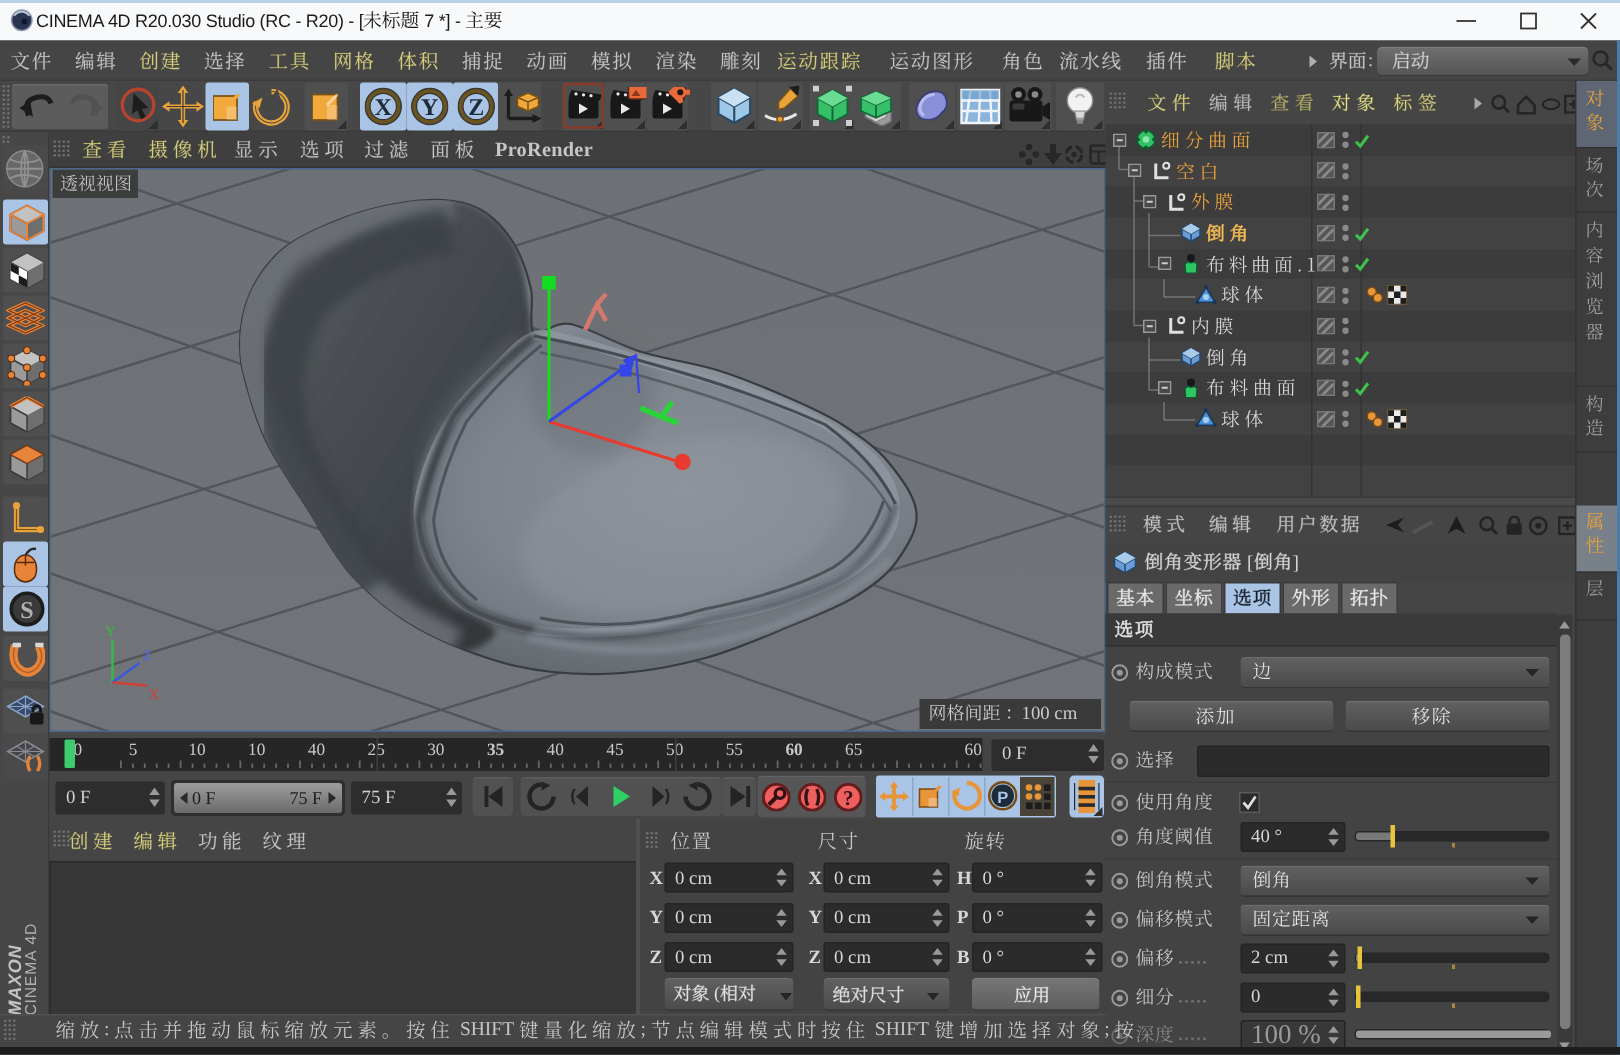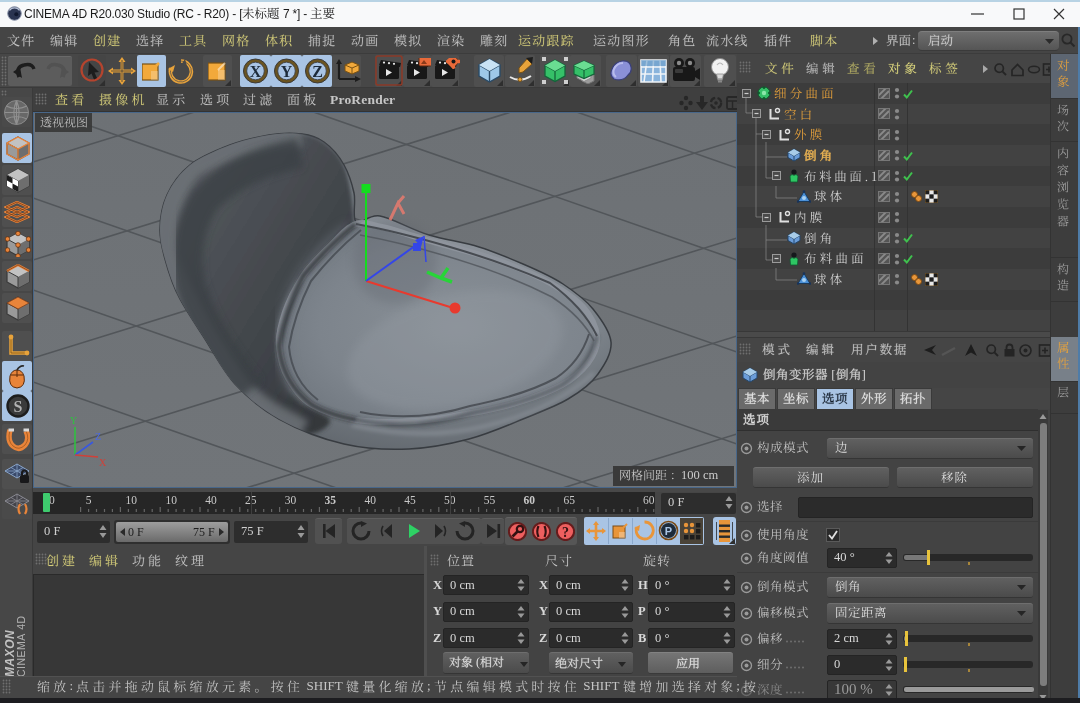--- a/index.html
+++ b/index.html
@@ -1636,21 +1636,21 @@
       </g>
     </svg></div>
 <svg style="position:absolute;left:786px;top:691px;" width="20" height="3" viewBox="0 0 20 3">
     <circle cx="1" cy="1.5" r="1" fill="#6e6e6e"></circle>
     <circle cx="5" cy="1.5" r="1" fill="#6e6e6e"></circle>
     <circle cx="9" cy="1.5" r="1" fill="#6e6e6e"></circle>
     <circle cx="13" cy="1.5" r="1" fill="#6e6e6e"></circle>
     <circle cx="17" cy="1.5" r="1" fill="#6e6e6e"></circle>
   </svg>
 <div style="position:absolute;left:827px;top:680px;width:70px;height:20px;background:#383838;border-radius:2px;border:1px solid #242424"></div>
-<div style="position:absolute;left:834px;top:682.2px;font-family:'Liberation Serif';font-size:15px;color:#999;font-weight:normal;letter-spacing:0;white-space:nowrap;line-height:15.625px">100 %</div>
+<div style="position:absolute;left:834px;top:682.2px;font-family:'Liberation Serif';font-size:18px;color:#999;font-weight:normal;letter-spacing:0;white-space:nowrap;line-height:15.625px">100 %</div>
 <svg style="position:absolute;left:885px;top:684px;" width="8" height="12" viewBox="0 0 8 12">
     <path d="M4 0L7.5 4.5H0.5Z M4 12L7.5 7.5H0.5Z" fill="#999"></path>
   </svg>
 <div style="position:absolute;left:903px;top:686px;width:130px;height:7px;background:#282828;border-radius:3px"></div>
 <div style="position:absolute;left:904px;top:687px;width:130.0px;height:5px;background:#9a9a9a;border-radius:2px"></div>
 <div style="position:absolute;left:1038px;top:410px;width:10px;height:293px;background:#3a3a3a"></div>
 <svg style="position:absolute;left:1039px;top:413px;" width="8" height="8" viewBox="0 0 8 8">
     <path d="M4 1L7.5 6H0.5Z" fill="#999"></path>
   </svg>
 <svg style="position:absolute;left:1039px;top:693px;" width="8" height="8" viewBox="0 0 8 8">

